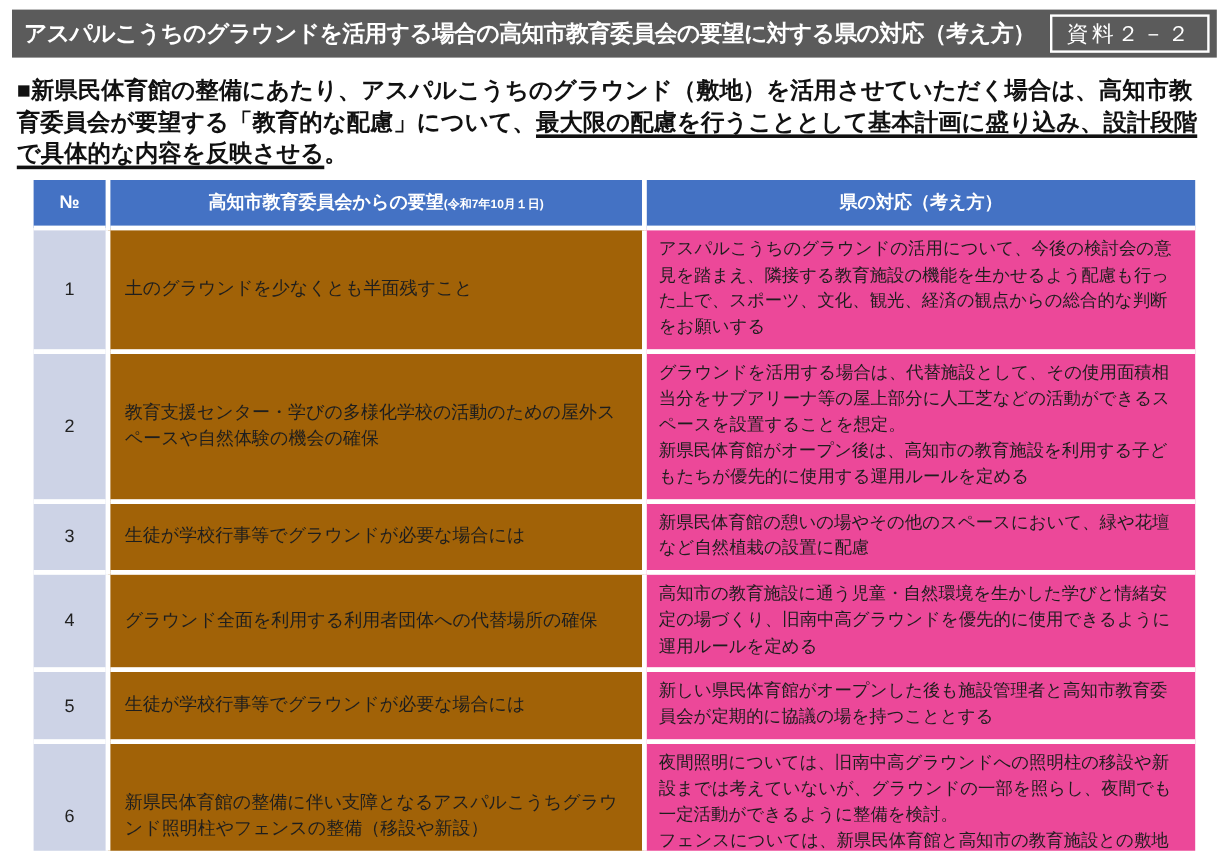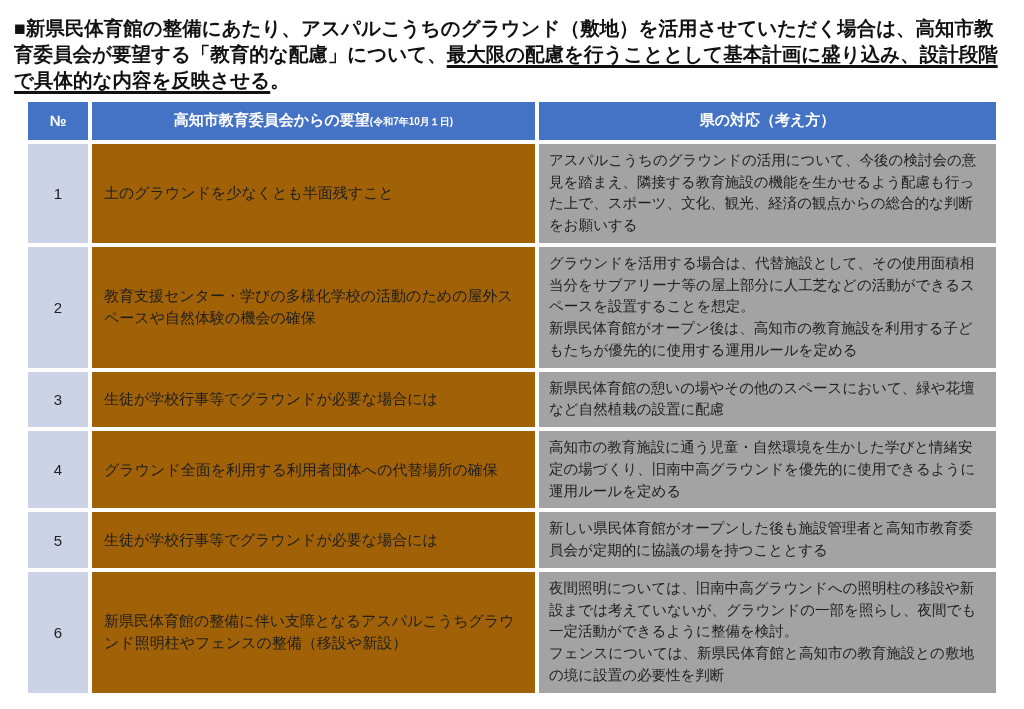--- a/index.html
+++ b/index.html
@@ -67,38 +67,42 @@
   td.no {
     background: #cdd3e6; text-align: center; vertical-align: middle;
     font-size: 15px; color: #222222;
   }
   td.req {
     background: #a16207; vertical-align: middle;
     font-size: 15px; line-height: 1.45;
     padding: 6px 12px; color: #1e1e1e;
   }
   td.res {
-    background: #a3a3a3; vertical-align: middle;
+    background: #ec4899; vertical-align: middle;
     font-size: 14.5px; line-height: 1.5;
     padding: 6px 10px; color: #1e1e1e;
   }
   td.res p { margin: 0; }
 
   tr.r1 { height: 85px; }
   tr.r2 { height: 97px; }
   tr.r3 { height: 58px; }
   tr.r4 { height: 66px; }
   tr.r5 { height: 58px; }
   tr.r6 { height: 110px; }
 </style>
 </head>
 <body>
 
 <div class="page">
 
+  <div class="title-bar">
+    <span class="title">アスパルこうちのグラウンドを活用する場合の高知市教育委員会の要望に対する県の対応（考え方）</span>
+    <span class="doc-label">資料２－２</span>
+  </div>
 
   <p class="intro"><span>■新県民体育館の整備にあたり、アスパルこうちのグラウンド（敷地）を活用させていただく場合は、高知市教育委員会が要望する「教育的な配慮」について、</span><span class="em">最大限の配慮を行うこととして基本計画に盛り込み、設計段階で具体的な内容を反映させる</span><span>。</span></p>
 
   <table class="req-table">
     <thead>
       <tr>
         <th class="col-no">№</th>
         <th class="col-req"><span>高知市教育委員会からの要望</span><span class="sub">(令和7年10月１日)</span></th>
         <th class="col-res">県の対応（考え方）</th>
       </tr>

